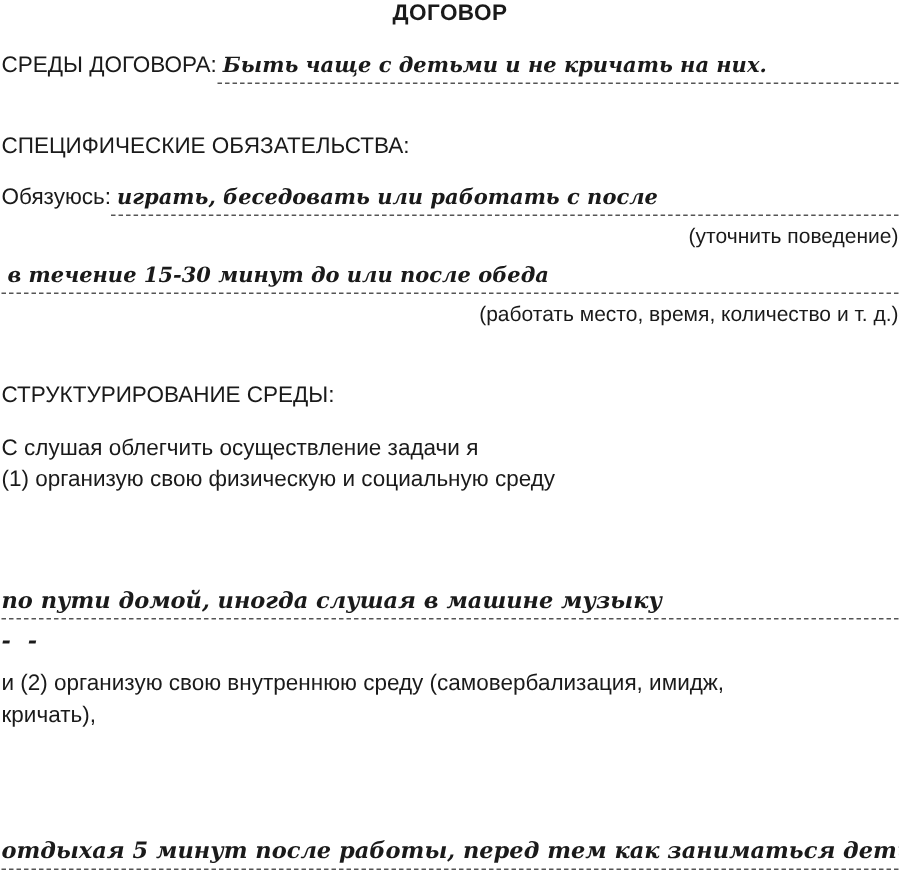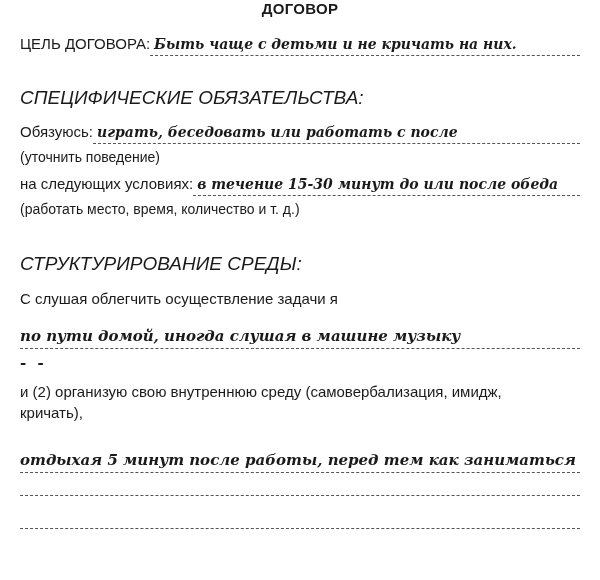--- a/index.html
+++ b/index.html
@@ -12,21 +12,21 @@
     height: 580px;
     font-family: "Liberation Sans", sans-serif;
     color: #1a1a1a;
     overflow: hidden;
   }
   .page {
     position: relative;
     width: 600px;
     height: 504px;
     box-sizing: border-box;
-    padding: 0 20px;
+    padding: 0 1px;
     border-radius: 28px;
   }
   .doc-title {
     text-align: center;
     font-size: 15px;
     font-weight: bold;
     letter-spacing: 0.3px;
     margin: 0;
     padding-top: 0px;
     line-height: 18px;
@@ -60,43 +60,43 @@
     margin: 0 0 0 0;
   }
   .spacer-18 { height: 18px; }
   .spacer-10 { height: 10px; }
   .spacer-8  { height: 8px; }
   .spacer-6  { height: 6px; }
   .spacer-4  { height: 4px; }
   .spacer-14 { height: 14px; }
   .spacer-22 { height: 22px; }
   .section-head {
-    font-size: 19px;
+    font-size: 15px;
     line-height: 20px;
-    font-style: italic;
   }
   .center-note {
-    text-align: left;
+    text-align: right;
     font-size: 14px;
     line-height: 18px;
   }
   .para {
     font-size: 15px;
     line-height: 21px;
   }
   .hand-line {
     font-family: "DejaVu Serif", serif;
     font-style: italic;
     font-weight: bold;
     font-size: 15px;
     line-height: 19px;
     border-bottom: 1px dashed #555;
     padding-bottom: 2px;
     white-space: nowrap;
     overflow: hidden;
+    margin-top: 43px;
   }
   .tiny-dash {
     font-family: "DejaVu Serif", serif;
     font-style: italic;
     font-weight: bold;
     font-size: 15px;
     line-height: 16px;
     letter-spacing: 3px;
   }
   .title-wrap {
@@ -108,21 +108,21 @@
 
 <div class="page">
 
   <div class="title-wrap">
     <div class="doc-title">ДОГОВОР</div>
   </div>
 
   <div class="spacer-14"></div>
 
   <div class="row">
-    <span class="lbl">ЦЕЛЬ ДОГОВОРА:</span>
+    <span class="lbl">СРЕДЫ ДОГОВОРА:</span>
     <span class="fill">Быть чаще с детьми и не кричать на них.</span>
   </div>
 
   <div class="spacer-22"></div>
   <div class="spacer-10"></div>
 
   <div class="section-head">СПЕЦИФИЧЕСКИЕ ОБЯЗАТЕЛЬСТВА:</div>
 
   <div class="spacer-14"></div>
 
@@ -131,36 +131,36 @@
     <span class="fill">играть, беседовать или работать с после</span>
   </div>
 
   <div class="spacer-4"></div>
 
   <div class="center-note">(уточнить поведение)</div>
 
   <div class="spacer-8"></div>
 
   <div class="row">
-    <span class="lbl">на следующих условиях:</span>
     <span class="fill">в течение 15-30 минут до или после обеда</span>
   </div>
 
   <div class="spacer-4"></div>
 
   <div class="center-note">(работать место, время, количество и т. д.)</div>
 
   <div class="spacer-22"></div>
   <div class="spacer-14"></div>
 
   <div class="section-head">СТРУКТУРИРОВАНИЕ СРЕДЫ:</div>
 
   <div class="spacer-14"></div>
 
   <div class="para">С слушая облегчить осуществление задачи я</div>
+  <div class="para">(1) организую свою физическую и социальную среду</div>
 
   <div class="spacer-18"></div>
 
   <div class="hand-line">по пути домой, иногда слушая в машине музыку</div>
 
   <div class="spacer-6"></div>
 
   <div class="tiny-dash">- -</div>
 
   <div class="spacer-10"></div>

